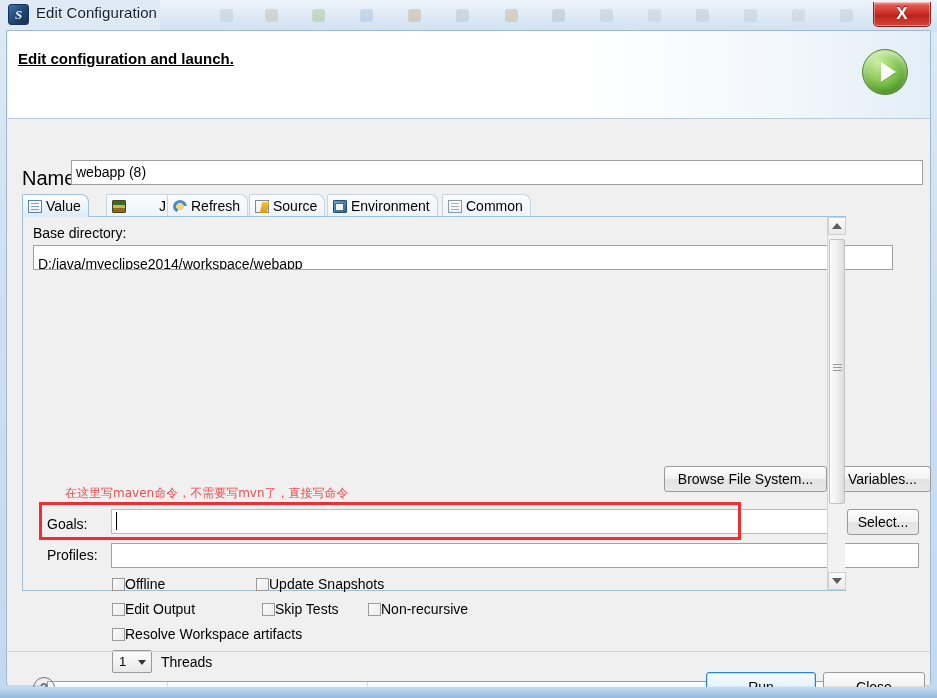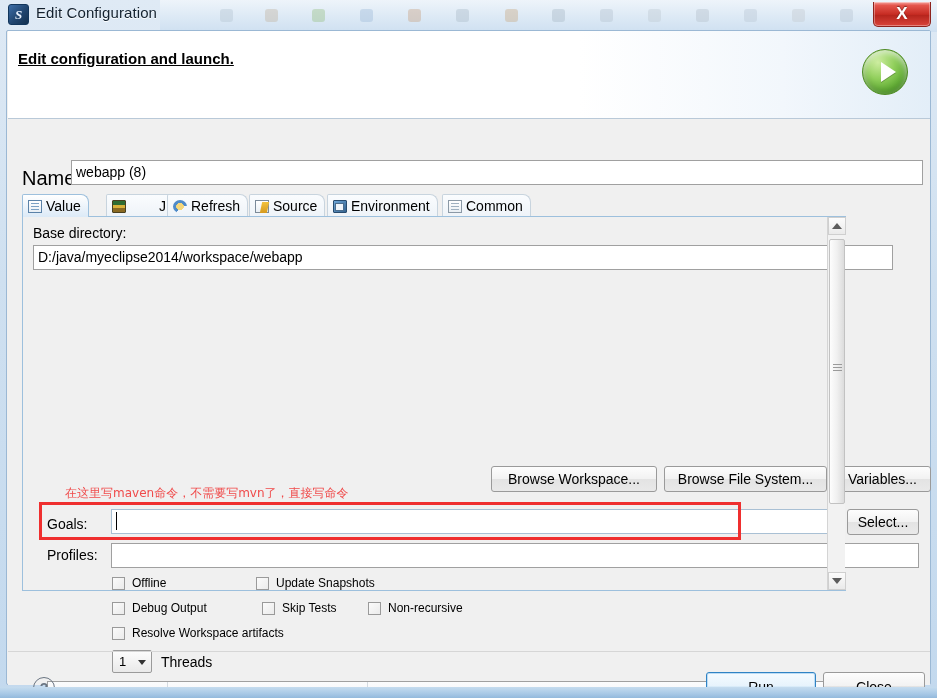--- a/index.html
+++ b/index.html
@@ -160,21 +160,21 @@
     position: absolute; left: 0; top: 0; width: 880px; height: 373px;
     background: #f0f0f0;
   }
 
   .lbl { position: absolute; font-size: 14px; color: #000; }
 
   #basedir-label { left: 10px; top: 8px; }
   #basedir-input {
     position: absolute; left: 10px; top: 28px; width: 860px; height: 25px;
     background: #ffffff; border: 1px solid #a0a0a0;
-    font-size: 14px; color: #000; padding: 2px 4px; line-height: 19px;
+    font-size: 14px; color: #000; padding: 9px 4px; line-height: 19px;
     white-space: nowrap; overflow: hidden;
   }
 
   .btn {
     font-size: 14px; color: #000;
     background: linear-gradient(to bottom, #fdfdfd 0%, #f2f2f2 48%, #e3e3e3 49%, #e9e9e9 100%);
     border: 1px solid #9a9a9a;
     border-radius: 3px;
     display: flex; align-items: center; justify-content: center;
     white-space: nowrap;
@@ -216,22 +216,22 @@
     pointer-events: none;
   }
 
   #profiles-label { position: absolute; left: 24px; top: 330px; font-size: 14px; color: #000; }
   #profiles-input {
     position: absolute; left: 88px; top: 326px; width: 808px; height: 25px;
     background: #ffffff; border: 1px solid #a0a0a0;
   }
 
   
-  .cbrow { position: absolute; display: flex; align-items: center; gap: 7px;
-           font-size: 12px; color: #000; white-space: nowrap; }
+  .cbrow { position: absolute; display: flex; align-items: center; 
+           font-size: 14px; color: #000; white-space: nowrap; }
   .cb {
     width: 13px; height: 13px; flex: 0 0 13px;
     background: linear-gradient(135deg,#fbfbfb 0%,#ebebeb 100%);
     border: 1px solid #9a9a9a;
   }
   #cb-offline       { left: 89px; top: 359px; }
   #cb-updatesnap    { left: 233px; top: 359px; }
   #cb-debugoutput   { left: 89px; top: 384px; }
   #cb-skiptests     { left: 239px; top: 384px; }
   #cb-nonrecursive  { left: 345px; top: 384px; }
@@ -385,21 +385,20 @@
           <span>Common</span>
         </div>
       </div>
 
       <div id="panel">
         <div id="panel-inner">
 
           <div id="basedir-label" class="lbl">Base directory:</div>
           <div id="basedir-input">D:/java/myeclipse2014/workspace/webapp</div>
 
-          <div id="browse-workspace" class="btn">Browse Workspace...</div>
           <div id="browse-filesystem" class="btn">Browse File System...</div>
           <div id="variables-btn" class="btn">Variables...</div>
 
           <div id="maven-hint">在这里写maven命令，不需要写mvn了，直接写命令</div>
 
           <div id="goals-label">Goals:</div>
           <div id="goals-input"></div>
           <div id="goals-caret"></div>
           <div id="select-btn" class="btn">Select...</div>
           <div id="red-box"></div>
@@ -410,21 +409,21 @@
           <div id="cb-offline" class="cbrow">
             <span class="cb"></span>
             <span>Offline</span>
           </div>
           <div id="cb-updatesnap" class="cbrow">
             <span class="cb"></span>
             <span>Update Snapshots</span>
           </div>
           <div id="cb-debugoutput" class="cbrow">
             <span class="cb"></span>
-            <span>Debug Output</span>
+            <span>Edit Output</span>
           </div>
           <div id="cb-skiptests" class="cbrow">
             <span class="cb"></span>
             <span>Skip Tests</span>
           </div>
           <div id="cb-nonrecursive" class="cbrow">
             <span class="cb"></span>
             <span>Non-recursive</span>
           </div>
           <div id="cb-resolve" class="cbrow">

